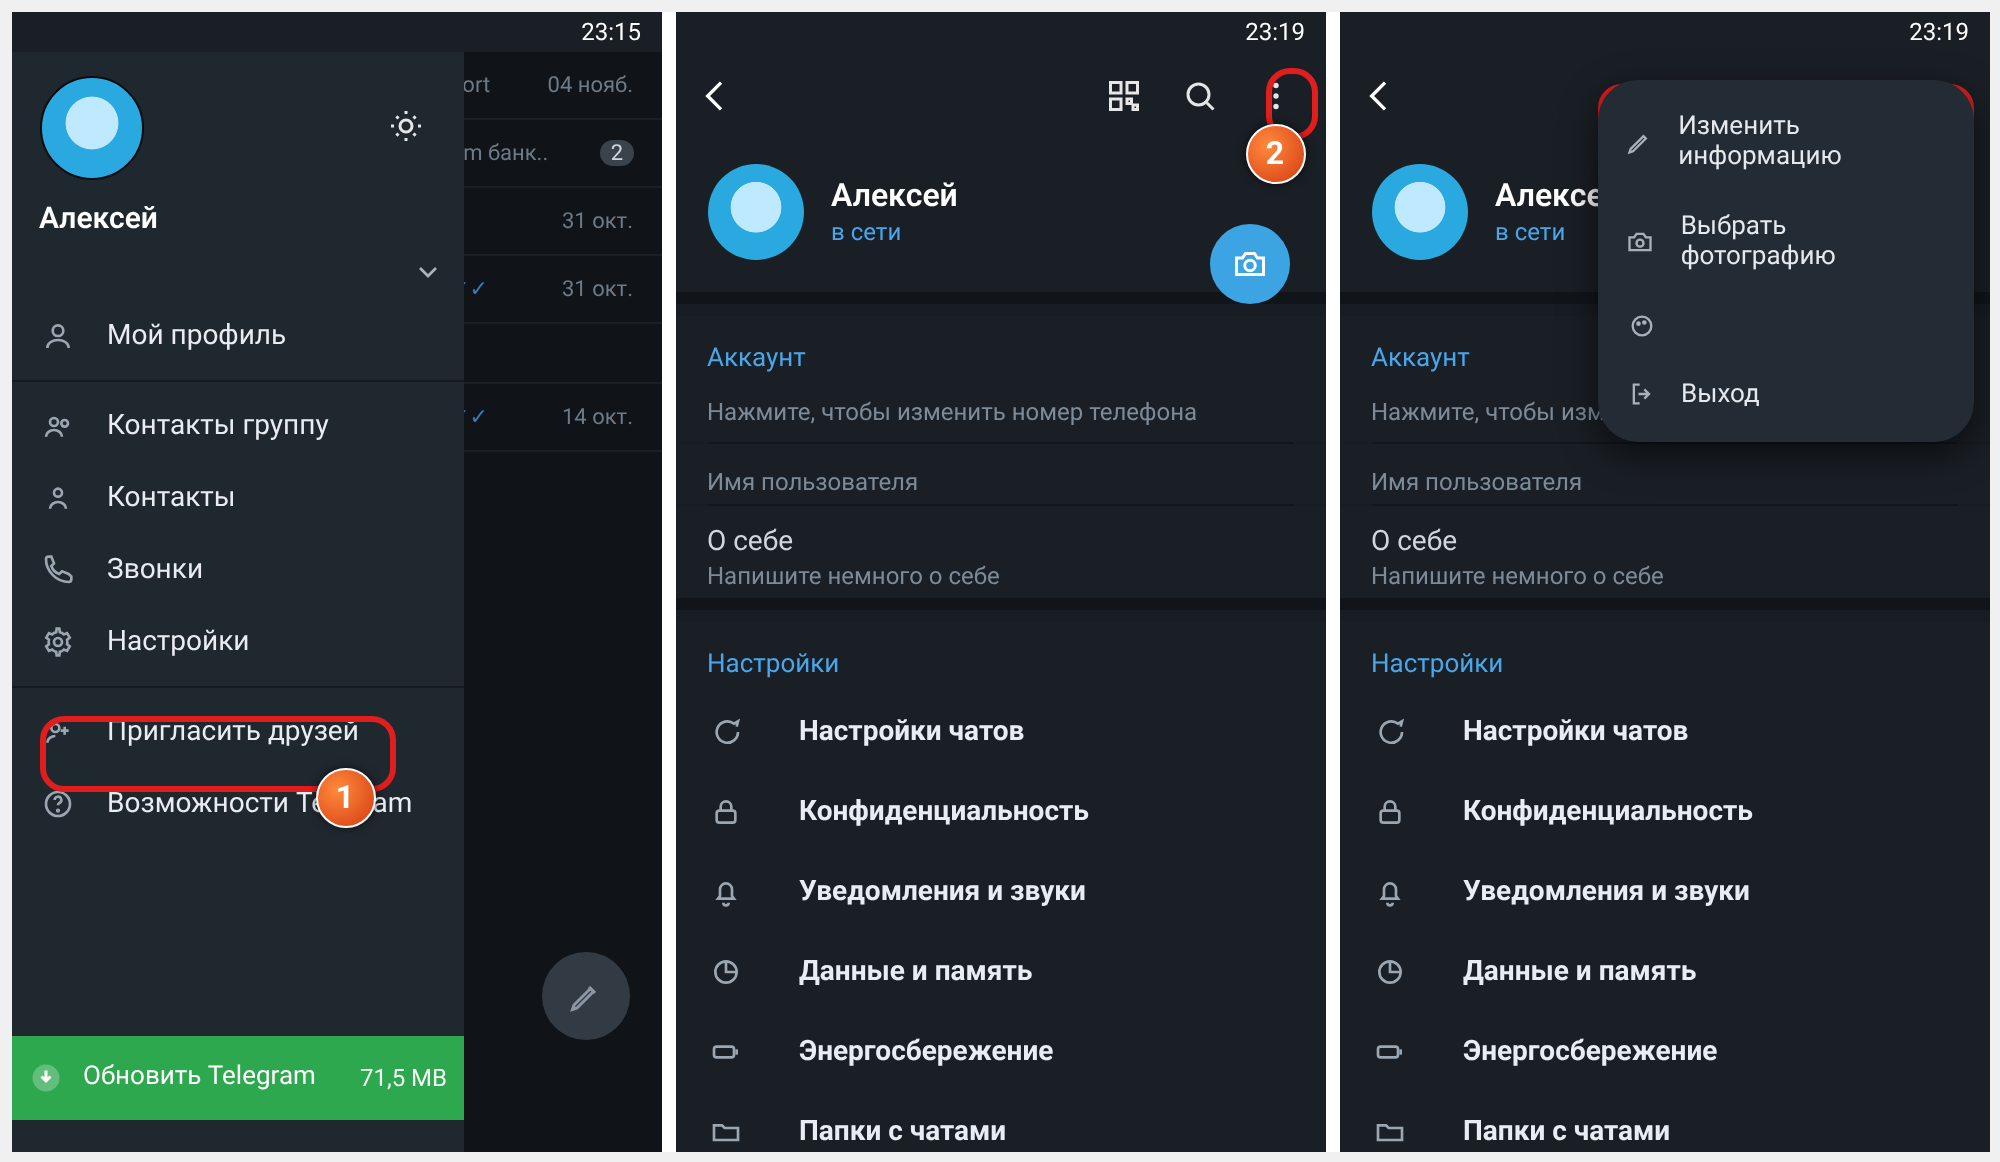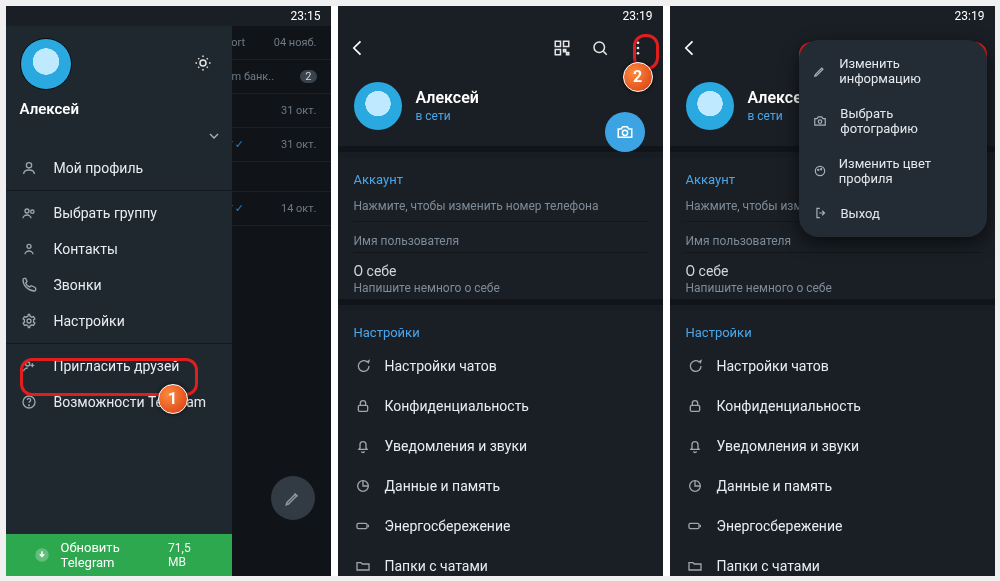--- a/index.html
+++ b/index.html
@@ -86,23 +86,23 @@
     }
     .step-badge {
       position:absolute;width:30px;height:30px;border-radius:15px;
       background:radial-gradient(circle at 35% 35%, #ff8a3d, #d43a12);
       border:1px solid #fff;
       color:#fff;font-weight:700;font-size:16px;
       display:flex;align-items:center;justify-content:center;
       box-shadow:0 0 4px rgba(0,0,0,.6);
     }
     .update-bar {
-      position:absolute;left:0;right:0;bottom:0;height:42px;
+      position:absolute;left:0;right:0;bottom:16px;height:42px;
       background:#2ea84f;display:flex;align-items:center;gap:10px;
-      padding:0 27px;color:#fff;font-size:13px;
+      padding:0 8px;color:#fff;font-size:13px;
     }
     .update-bar .sz{margin-left:auto;font-size:12px;opacity:.95;}
     
 
     
     .topbar {
       height:44px;display:flex;align-items:center;gap:8px;
       padding:0 10px;background:#1a1f25;
     }
     .topbar .back{color:#fff;}
@@ -116,21 +116,21 @@
       position:absolute;right:18px;bottom:-6px;width:40px;height:40px;border-radius:20px;
       background:#3da4e4;display:flex;align-items:center;justify-content:center;color:#fff;
     }
     .sect-title{color:#4aa6ea;font-size:13px;padding:14px 16px 6px;background:#1a1f25;margin-top:6px;}
     .hint{color:#7d8b98;font-size:12px;padding:6px 16px 8px;background:#1a1f25;}
     .divline{height:1px;background:#11161b;margin:0 16px;}
     .field{padding:10px 16px 4px;background:#1a1f25;}
     .field .lbl{color:#cfd6dd;font-size:14px;}
     .field .sub{color:#7d8b98;font-size:12px;margin-top:2px;}
     .slist{list-style:none;background:#1a1f25;}
-    .slist li{display:flex;align-items:center;gap:13px;padding:12px 16px;color:#e9edf1;font-size:14px;}
+    .slist li{display:flex;align-items:center;gap:28px;padding:12px 16px;color:#e9edf1;font-size:14px;font-weight:bold;}
     .slist li .si{width:18px;display:flex;justify-content:center;color:#9aa6b1;}
     .gap{height:6px;background:#11151a;}
 
     
     .dropdown{
       position:absolute;top:34px;right:8px;width:188px;
       background:#232c35;border-radius:20px;padding:6px 0;
       box-shadow:0 6px 18px rgba(0,0,0,.6);
       z-index:5;
     }
@@ -214,21 +214,21 @@
           </li>
         <li class="sep"></li>
         <li>
             <span class="mi">
               <svg width="16" height="16" viewBox="0 0 24 24" fill="none" stroke="currentColor" stroke-width="2">
                 <circle cx="9" cy="9" r="3"></circle>
                 <circle cx="17" cy="10" r="2.5"></circle>
                 <path d="M3 20c0-3 3-5 6-5s6 2 6 5"></path>
               </svg>
             </span>
-            <span>Выбрать группу</span>
+            <span>Контакты группу</span>
           </li>
         <li>
             <span class="mi">
               <svg width="16" height="16" viewBox="0 0 24 24" fill="none" stroke="currentColor" stroke-width="2">
                 <circle cx="12" cy="8" r="3"></circle>
                 <path d="M6 20c0-3 3-5 6-5s6 2 6 5"></path>
               </svg>
             </span>
             <span>Контакты</span>
           </li>
@@ -520,21 +520,20 @@
           <span>Выбрать фотографию</span>
         </div>
       <div class="ditem">
           <span class="di">
             <svg width="14" height="14" viewBox="0 0 24 24" fill="none" stroke="currentColor" stroke-width="2">
               <circle cx="12" cy="12" r="8"></circle>
               <circle cx="9" cy="10" r="1" fill="currentColor"></circle>
               <circle cx="14" cy="9" r="1" fill="currentColor"></circle>
             </svg>
           </span>
-          <span>Изменить цвет профиля</span>
         </div>
       <div class="ditem">
           <span class="di">
             <svg width="14" height="14" viewBox="0 0 24 24" fill="none" stroke="currentColor" stroke-width="2">
               <path d="M10 4H5v16h5"></path>
               <path d="M14 8l4 4-4 4M18 12H9"></path>
             </svg>
           </span>
           <span>Выход</span>
         </div>

